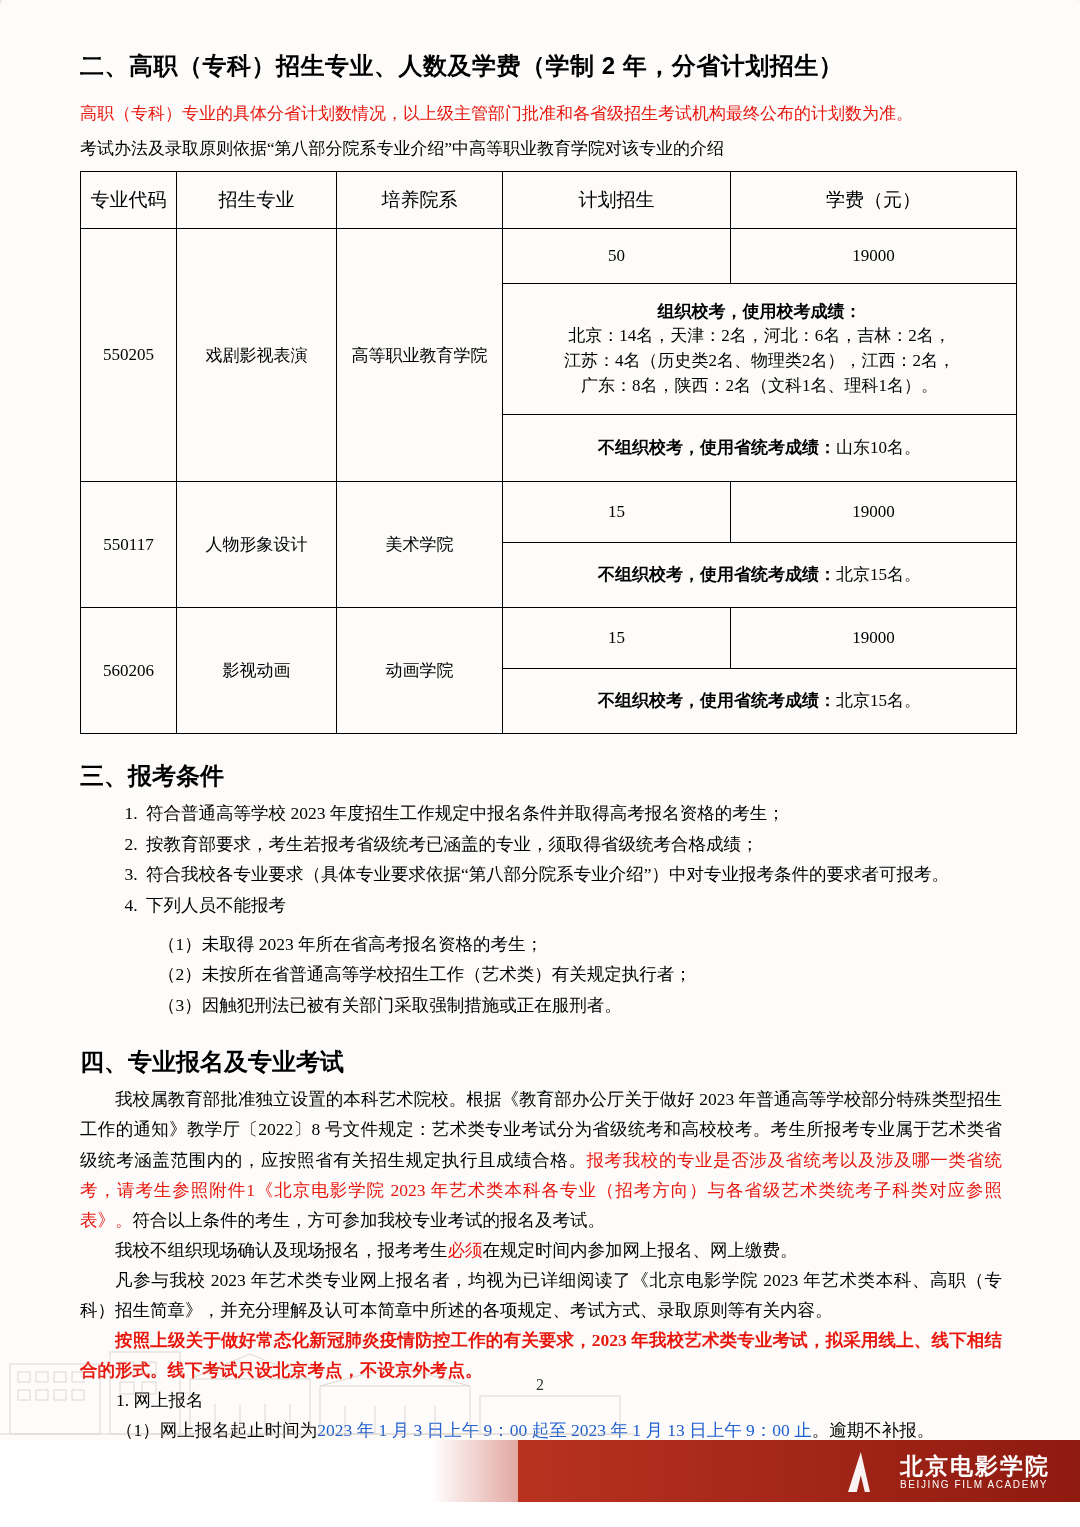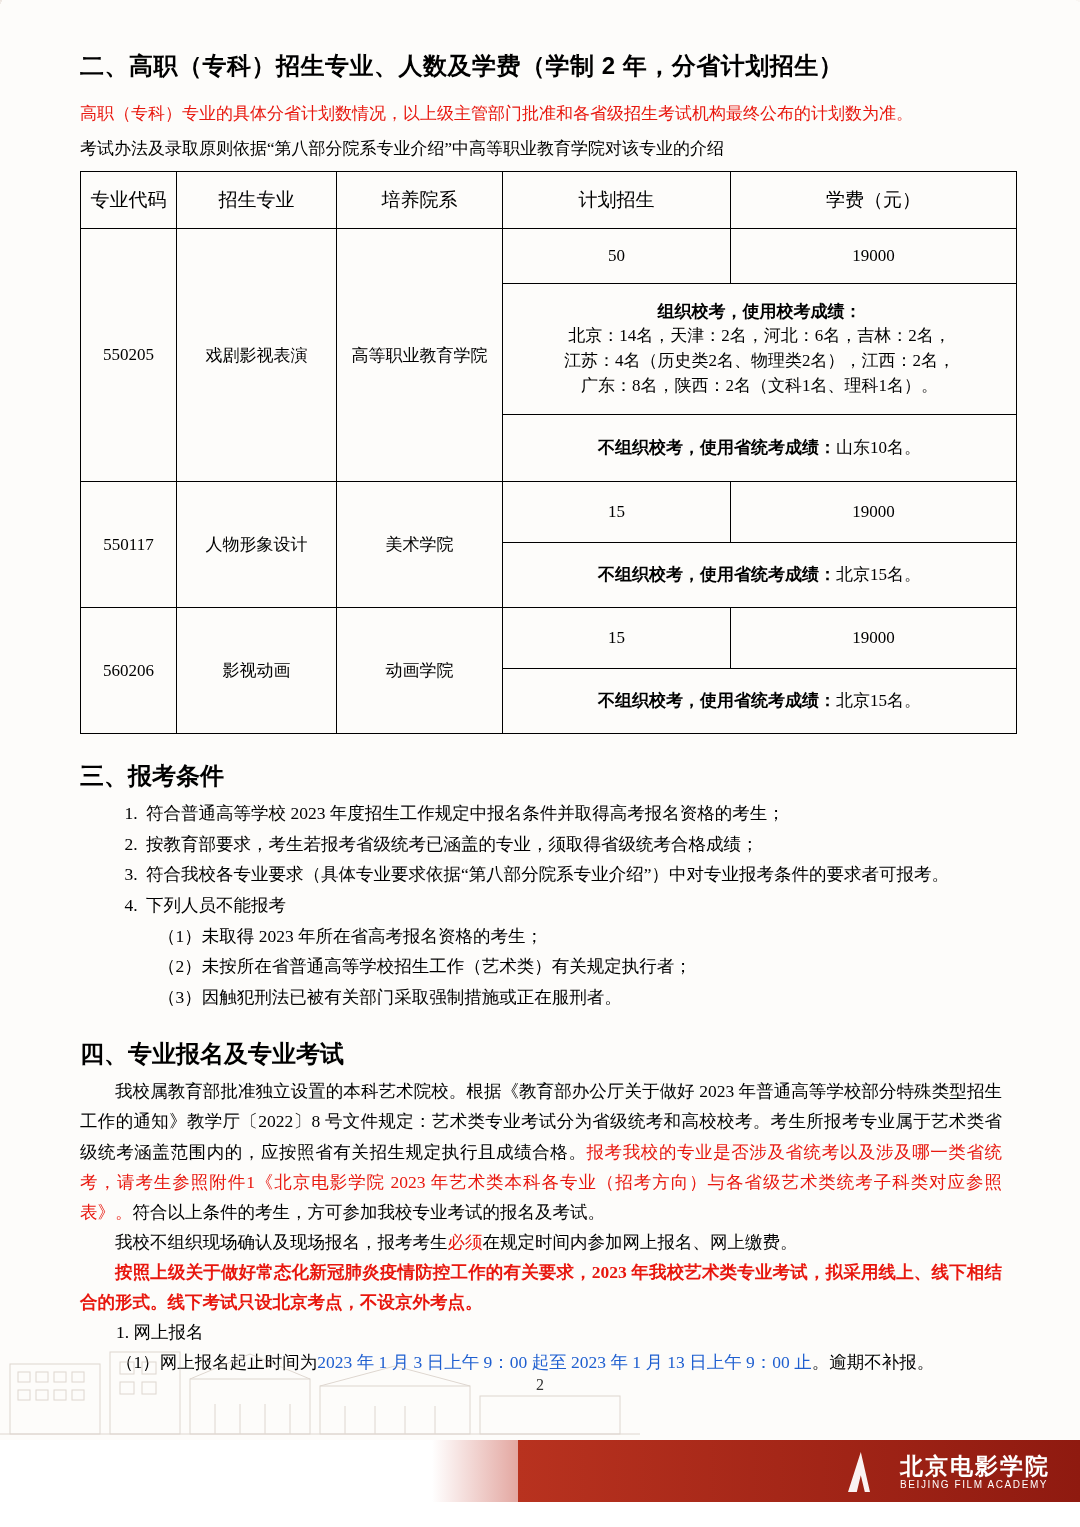--- a/index.html
+++ b/index.html
@@ -84,21 +84,21 @@
     text-align: left;
   }
   .exam-block {
     line-height: 1.45;
     font-size: 16.5px;
   }
   .sub-head {
     font-weight: bold;
   }
   ol.cond {
-    margin: 6px 0 0 0;
+    margin: 6px 0 8px 0;
     padding-left: 62px;
     font-size: 17.5px;
     line-height: 1.75;
   }
   ol.cond li {
     padding-left: 4px;
   }
   .sub-list {
     margin: 0;
     padding-left: 78px;
@@ -302,20 +302,21 @@
     </ol>
     <div class="sub-list">
       <div>（1）未取得 2023 年所在省高考报名资格的考生；</div>
       <div>（2）未按所在省普通高等学校招生工作（艺术类）有关规定执行者；</div>
       <div>（3）因触犯刑法已被有关部门采取强制措施或正在服刑者。</div>
     </div>
 
     <h2 class="sec2">四、专业报名及专业考试</h2>
     <p class="body"><span>我校属教育部批准独立设置的本科艺术院校。根据《教育部办公厅关于做好 2023 年普通高等学校部分特殊类型招生工作的通知》教学厅〔2022〕8 号文件规定：艺术类专业考试分为省级统考和高校校考。考生所报考专业属于艺术类省级统考涵盖范围内的，应按照省有关招生规定执行且成绩合格。</span><span class="red">报考我校的专业是否涉及省统考以及涉及哪一类省统考，请考生参照附件1《北京电影学院 2023 年艺术类本科各专业（招考方向）与各省级艺术类统考子科类对应参照表》。</span><span>符合以上条件的考生，方可参加我校专业考试的报名及考试。</span></p>
     <p class="body"><span>我校不组织现场确认及现场报名，报考考生</span><span class="red">必须</span><span>在规定时间内参加网上报名、网上缴费。</span></p>
+    <p class="body">凡参与我校 2023 年艺术类专业网上报名者，均视为已详细阅读了《北京电影学院 2023 年艺术类本科、高职（专科）招生简章》，并充分理解及认可本简章中所述的各项规定、考试方式、录取原则等有关内容。</p>
     <p class="body red" style="font-weight:bold">按照上级关于做好常态化新冠肺炎疫情防控工作的有关要求，2023 年我校艺术类专业考试，拟采用线上、线下相结合的形式。线下考试只设北京考点，不设京外考点。</p>
     <div class="apply-sub">1. 网上报名</div>
     <div class="apply-sub2"><span>（1）网上报名起止时间为</span><span class="blue">2023 年 1 月 3 日上午 9：00 起至 2023 年 1 月 13 日上午 9：00 止</span><span>。逾期不补报。</span></div>
   </div>
 
   <div class="page-num">2</div>
 
   <div class="footer">
     <svg class="skyline" viewBox="0 0 640 120" preserveAspectRatio="none">
       <g fill="none" stroke="#b9a99c" stroke-width="1">

